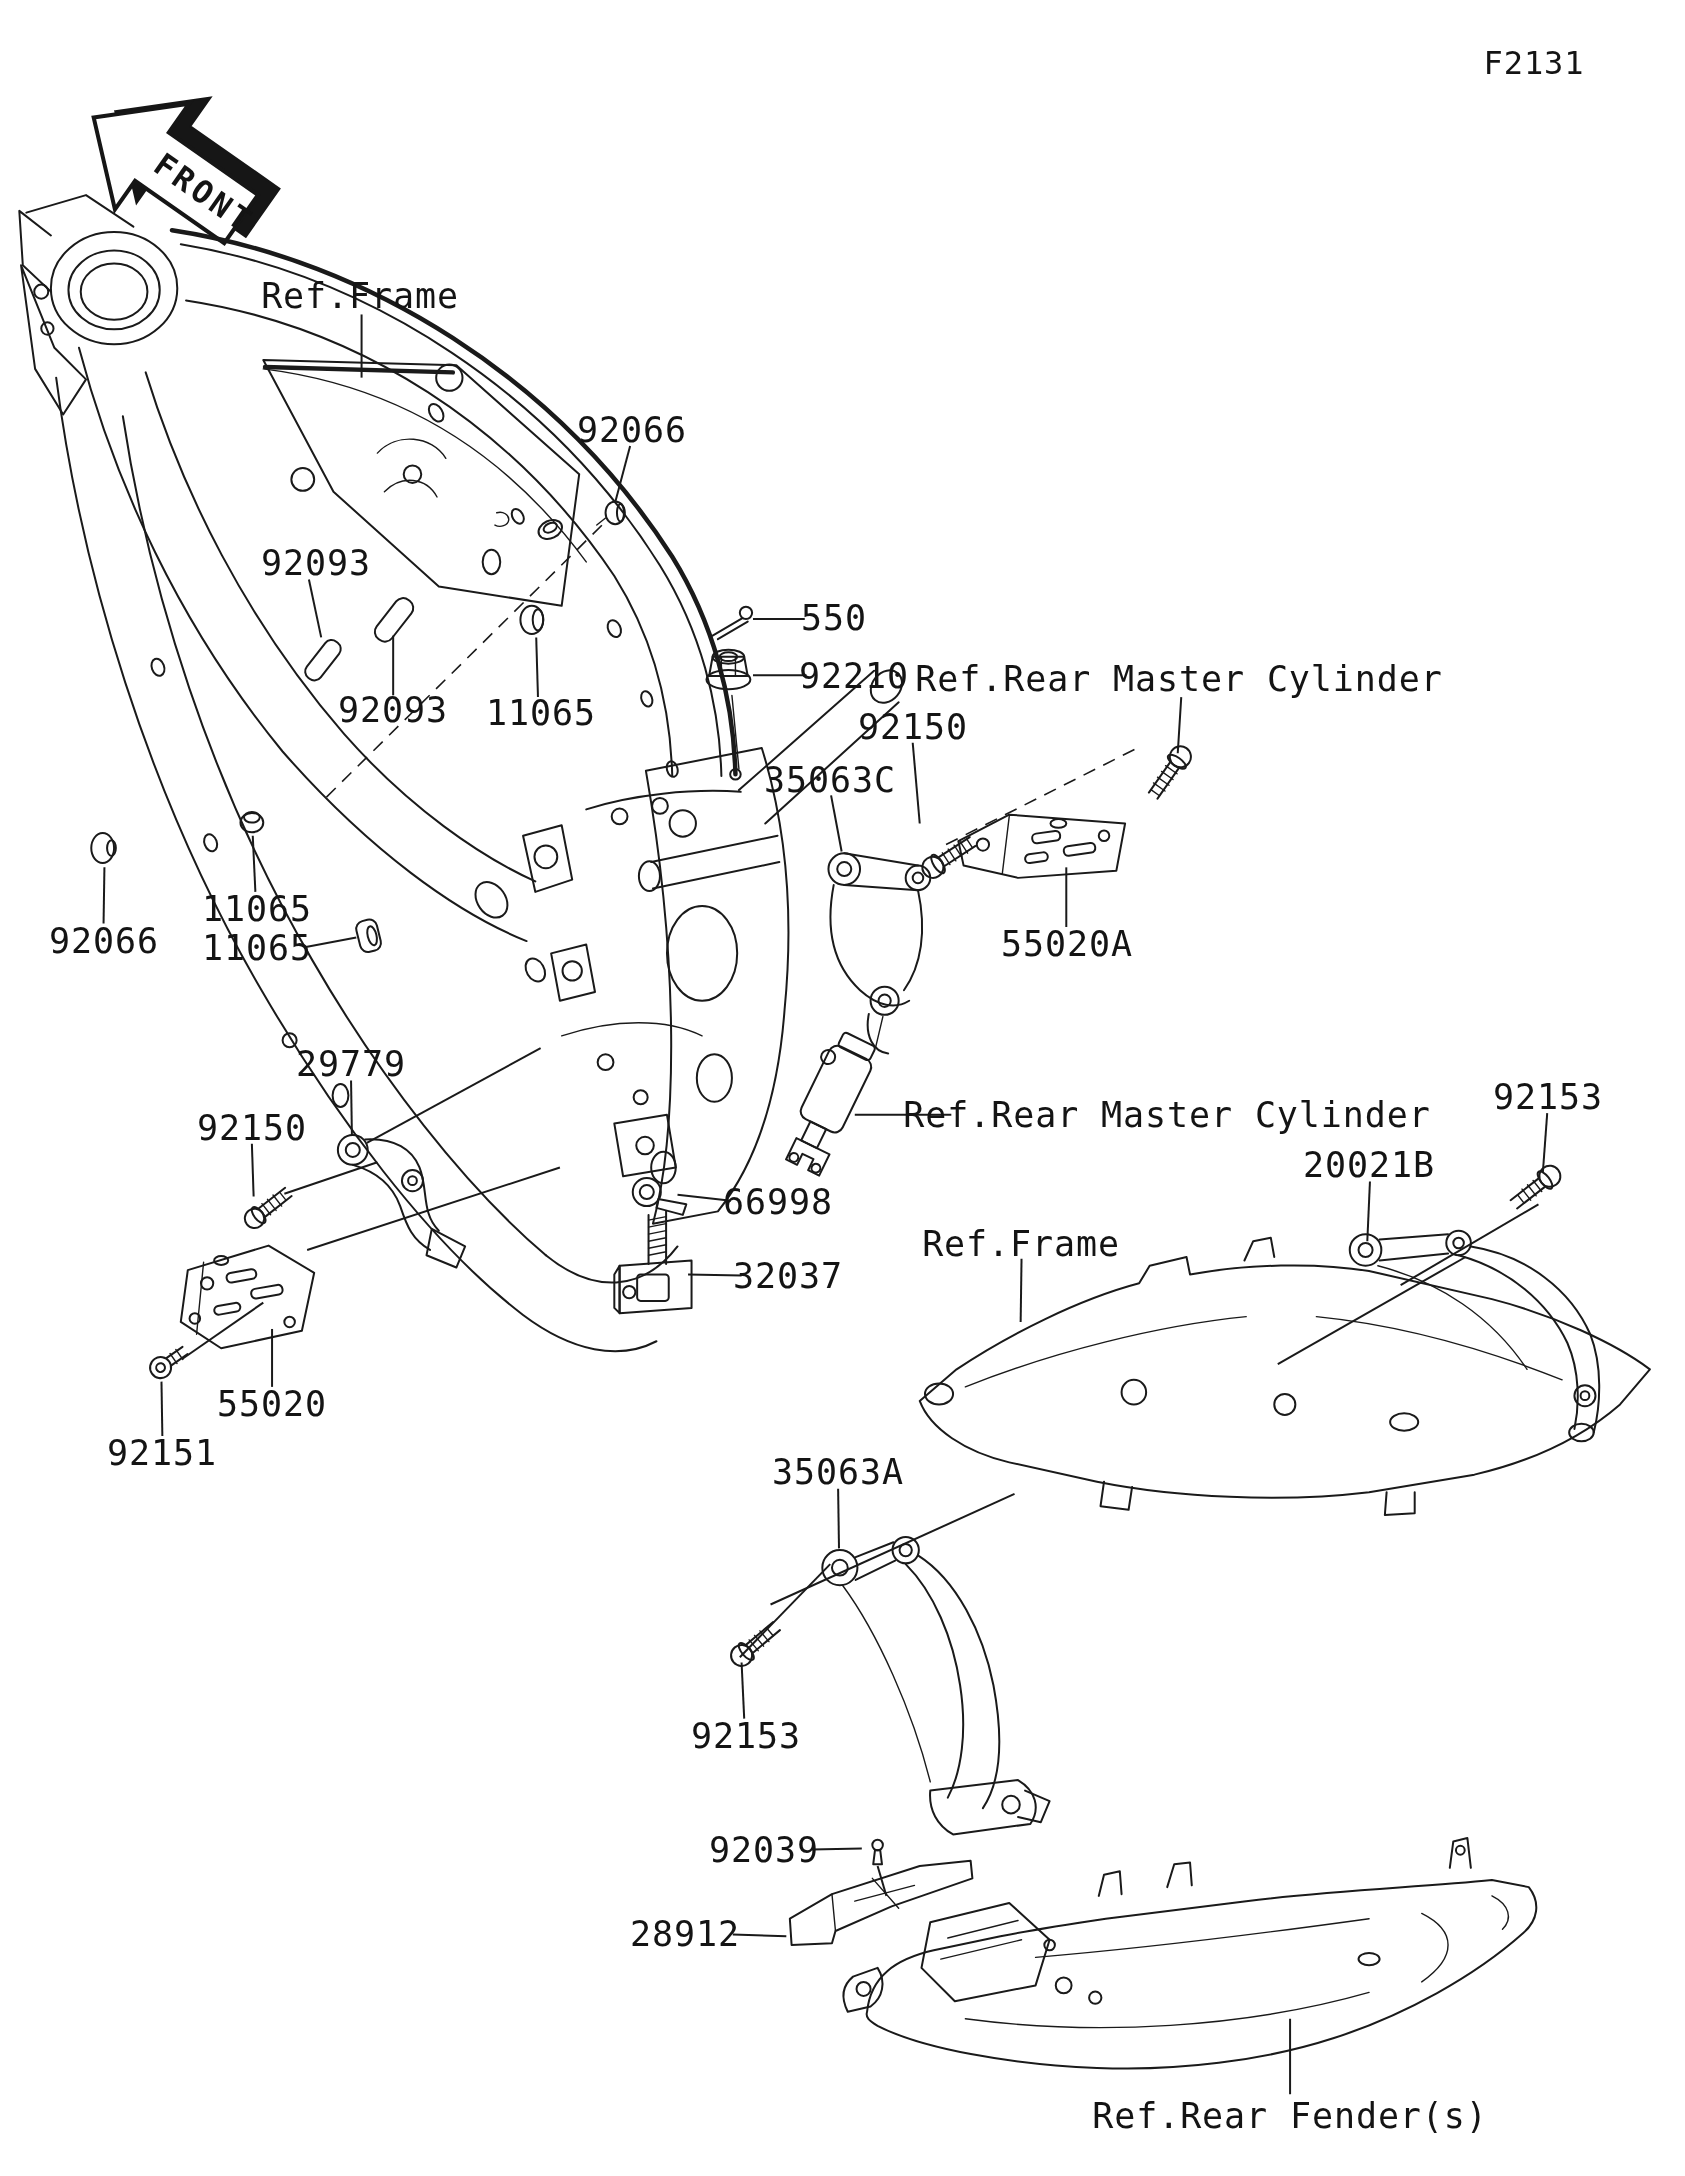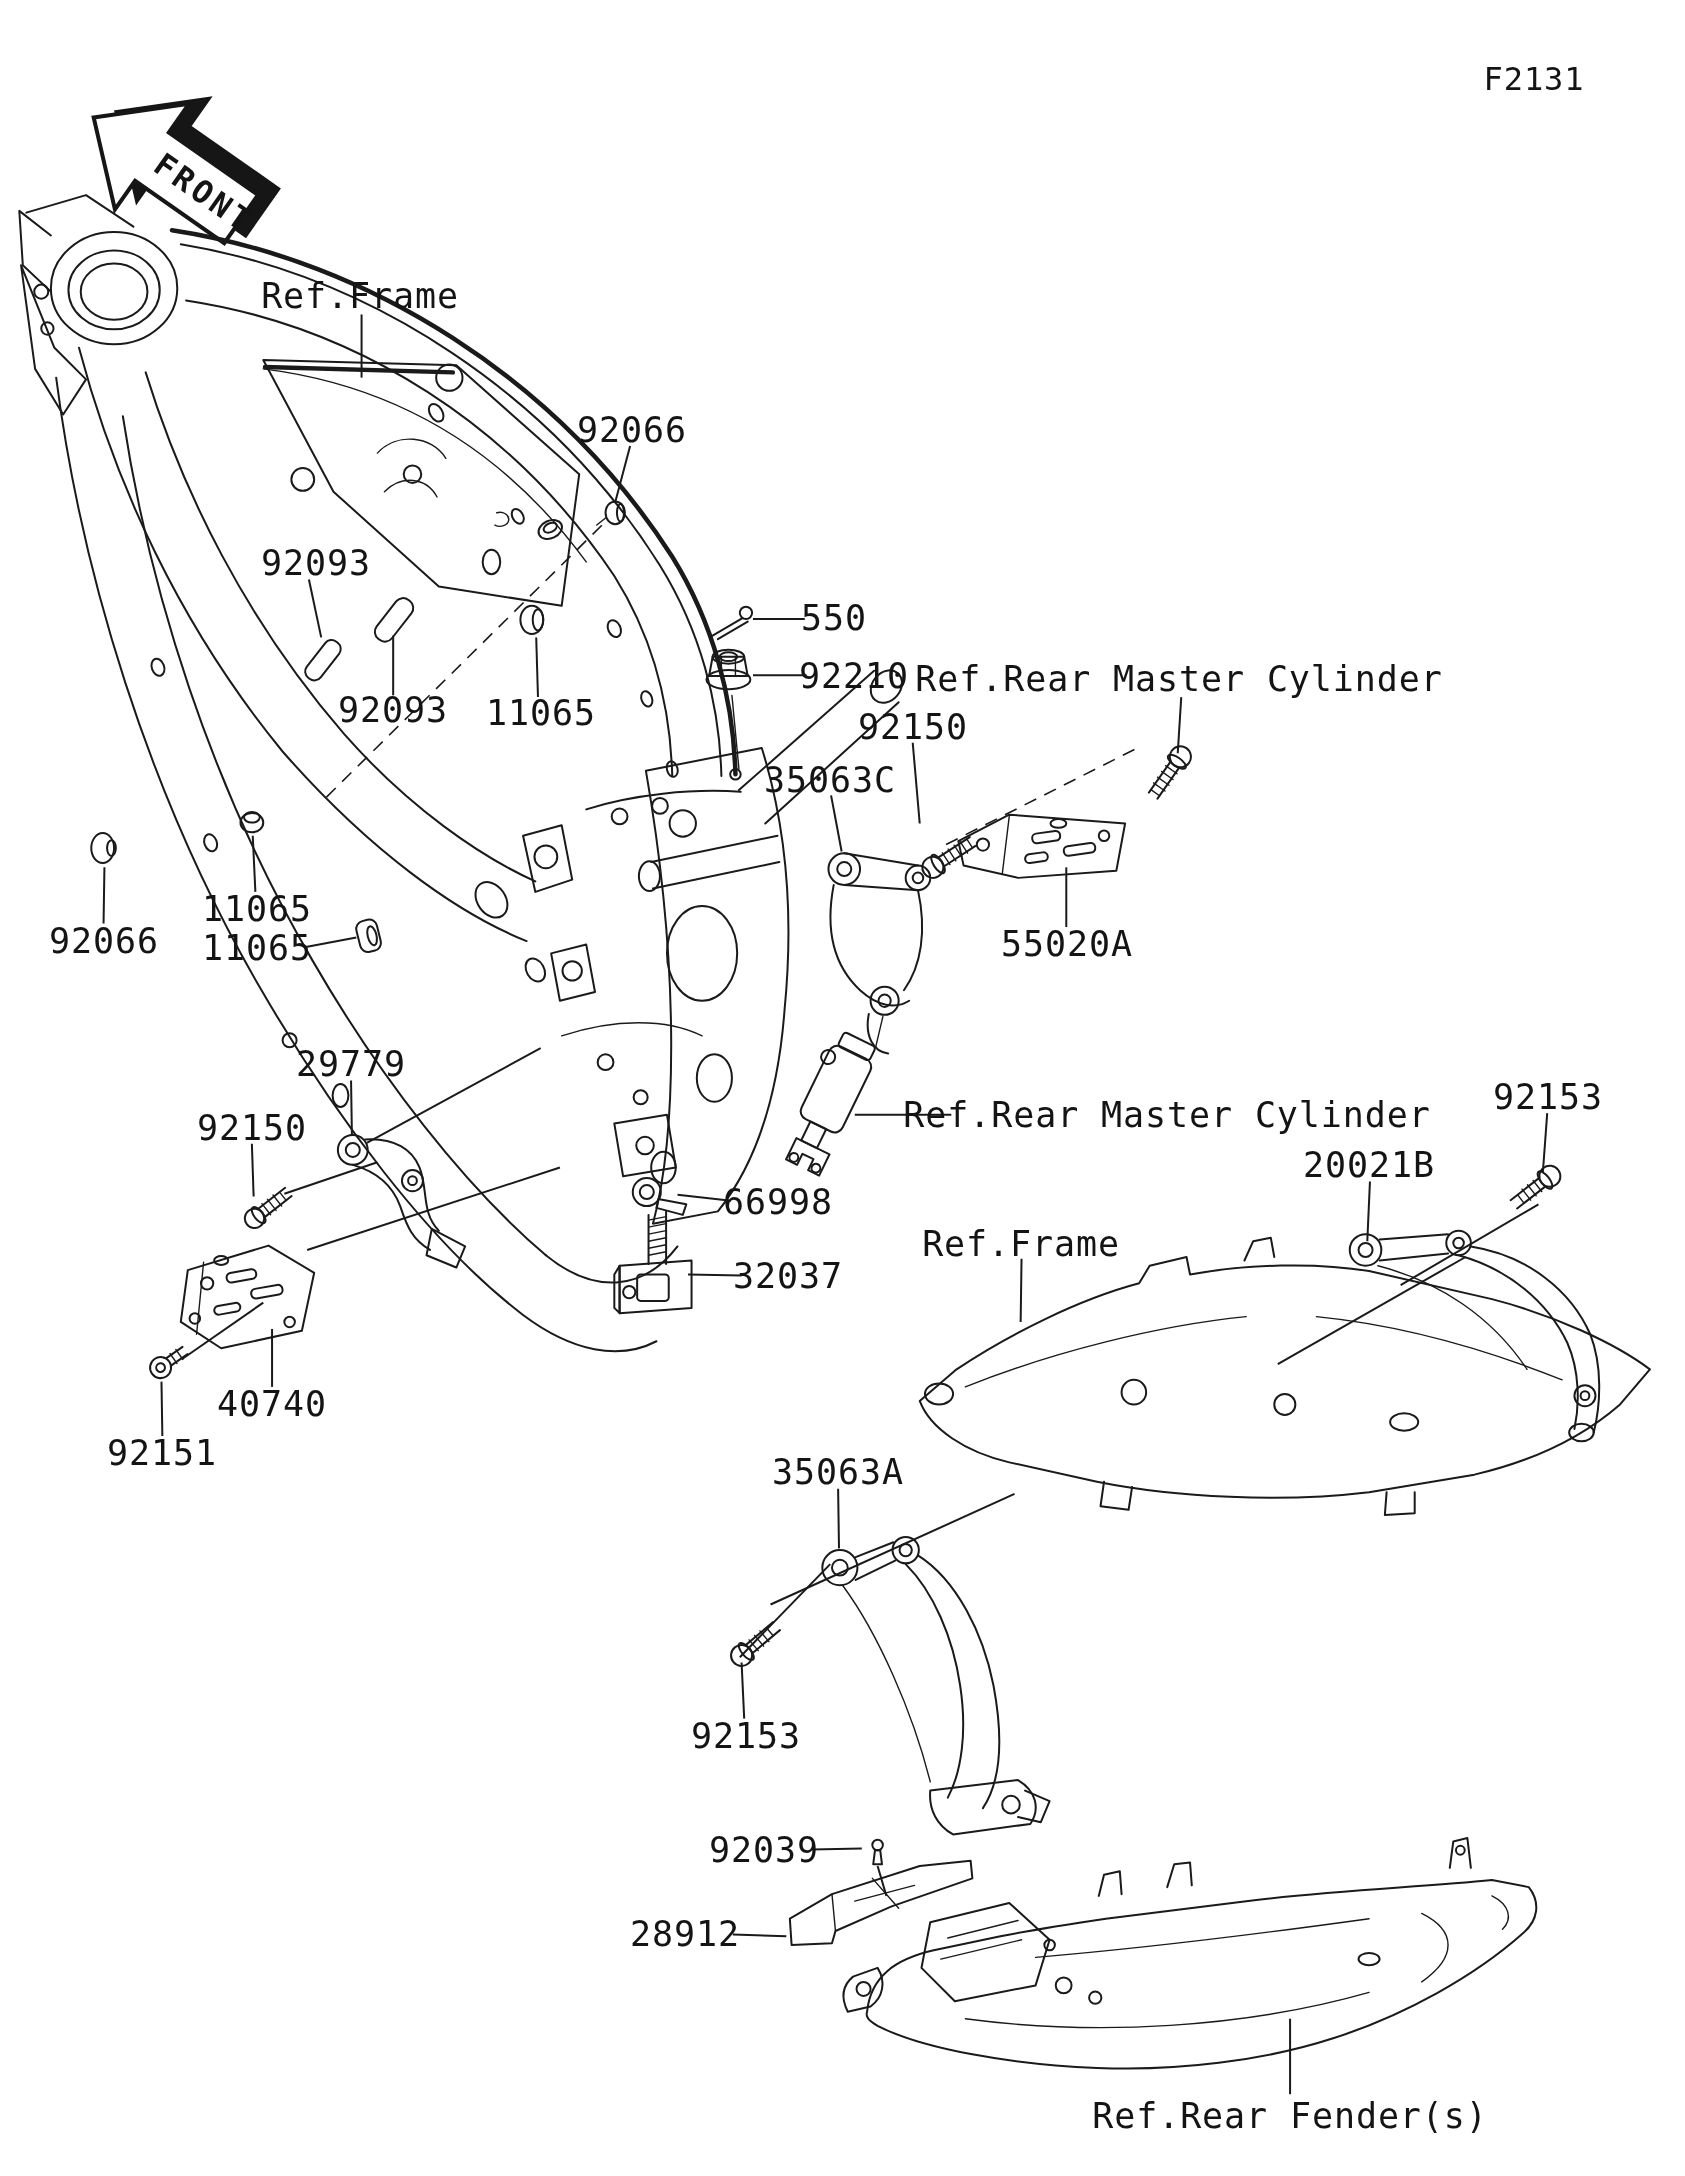--- a/index.html
+++ b/index.html
@@ -11,21 +11,21 @@
   .thick{stroke-width:4.5;}
   .thin{stroke-width:1.4;}
   .leader{fill:none;stroke:#1a1a1a;stroke-width:2;}
   .dash{fill:none;stroke:#1a1a1a;stroke-width:1.6;stroke-dasharray:13 9;}
   .filldark{fill:#161616;stroke:#161616;stroke-width:2;}
   .face{fill:#ffffff;stroke:#161616;stroke-width:4;}
   .front-text{font-family:"DejaVu Sans Mono","Liberation Mono",monospace;font-size:36px;
               font-weight:bold;fill:#141414;letter-spacing:4px;}
   .lbl{position:absolute;transform:translate(-50%,-50%);white-space:nowrap;
        font-size:35px;letter-spacing:0.9px;}
-  .fig{font-size:32px;margin-top:16px;}
+  .fig{font-size:32px;}
 </style>
 </head>
 <body>
 
 <div class="stage">
 
   <svg class="art" viewBox="0 0 1920 2480">
 
     <g transform="rotate(35 168 196)">
       <path class="filldark" d="M98,160 L178,85 L178,125 L302,125 L302,192 L178,192 L178,232 Z"></path>
@@ -393,21 +393,21 @@
   <div class="lbl" style="left:854px;top:676px">92210</div>
   <div class="lbl" style="left:1179px;top:679px">Ref.Rear Master Cylinder</div>
   <div class="lbl" style="left:913px;top:727px">92150</div>
   <div class="lbl" style="left:830px;top:780px">35063C</div>
   <div class="lbl" style="left:1067px;top:944px">55020A</div>
   <div class="lbl" style="left:104px;top:941px">92066</div>
   <div class="lbl" style="left:257px;top:909px">11065</div>
   <div class="lbl" style="left:257px;top:948px">11065</div>
   <div class="lbl" style="left:351px;top:1064px">29779</div>
   <div class="lbl" style="left:252px;top:1128px">92150</div>
-  <div class="lbl" style="left:272px;top:1404px">40740</div>
+  <div class="lbl" style="left:272px;top:1404px">55020</div>
   <div class="lbl" style="left:162px;top:1453px">92151</div>
   <div class="lbl" style="left:778px;top:1202px">66998</div>
   <div class="lbl" style="left:788px;top:1276px">32037</div>
   <div class="lbl" style="left:1167px;top:1115px">Ref.Rear Master Cylinder</div>
   <div class="lbl" style="left:1021px;top:1244px">Ref.Frame</div>
   <div class="lbl" style="left:1369px;top:1165px">20021B</div>
   <div class="lbl" style="left:1548px;top:1097px">92153</div>
   <div class="lbl" style="left:838px;top:1472px">35063A</div>
   <div class="lbl" style="left:746px;top:1736px">92153</div>
   <div class="lbl" style="left:764px;top:1850px">92039</div>

